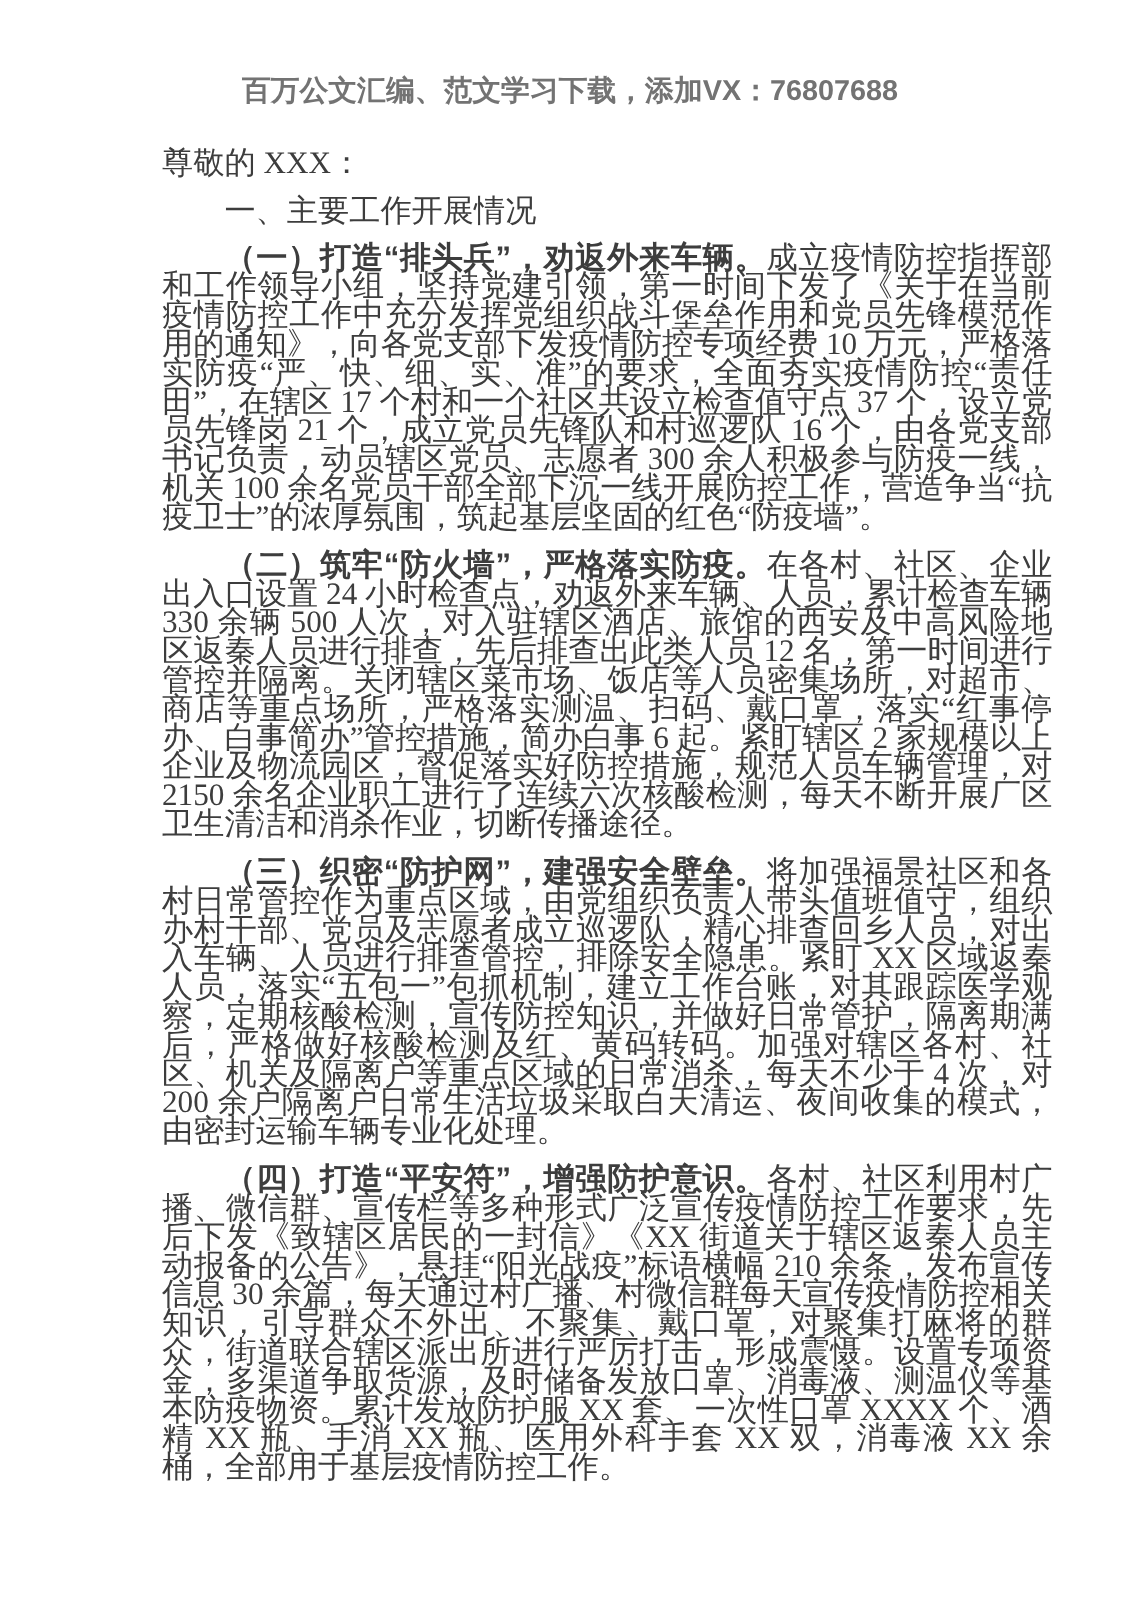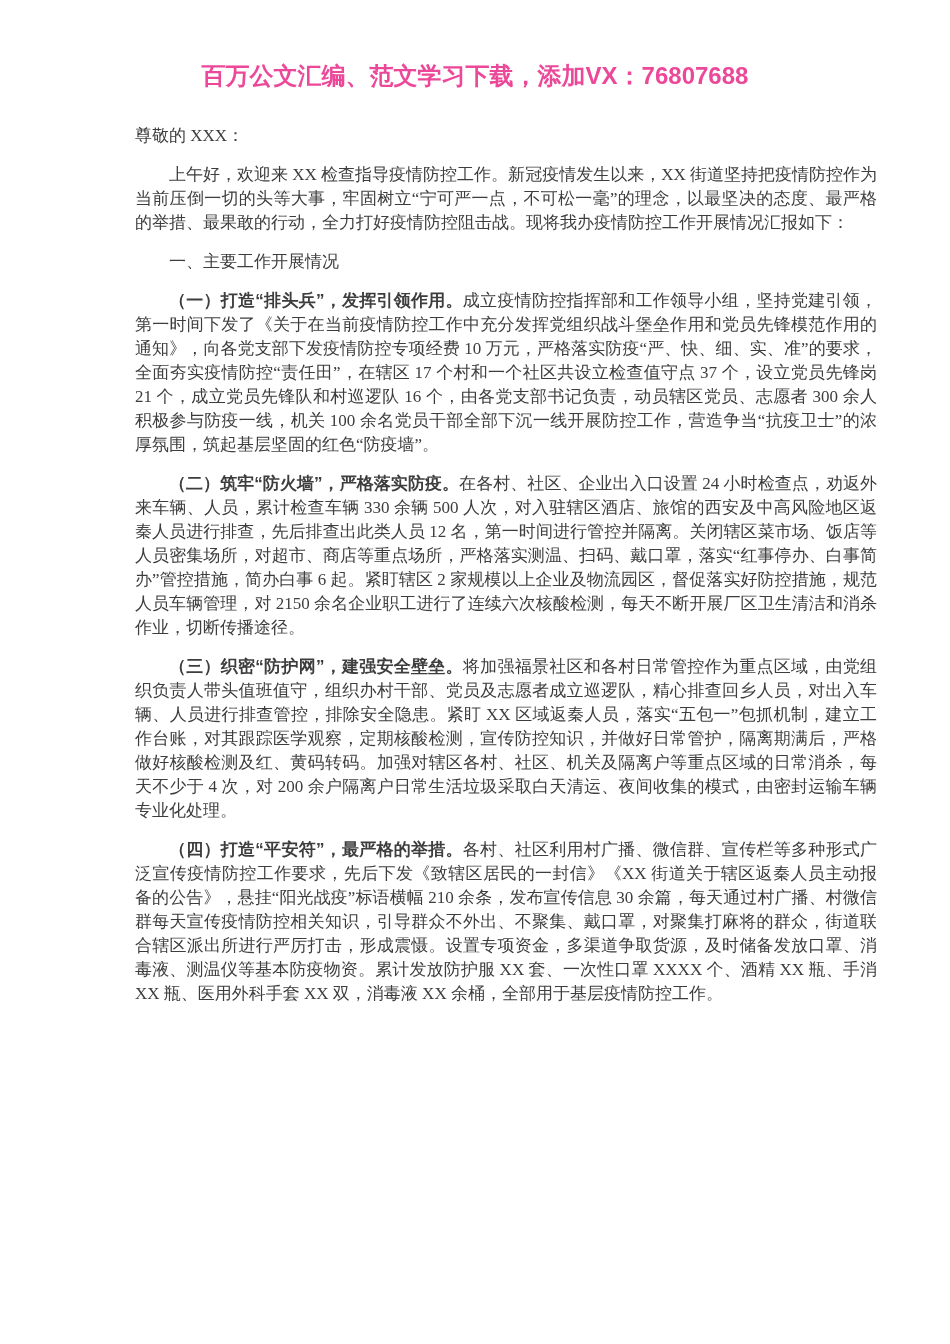--- a/index.html
+++ b/index.html
@@ -14,26 +14,26 @@
     font-family: "Liberation Serif", "DejaVu Serif", serif;
     color: #3d3d3d;
   }
   .promo {
     padding-top: 62px;
     text-align: center;
     font-family: "Liberation Sans", "DejaVu Sans", sans-serif;
     font-weight: 700;
     font-size: 24px;
     line-height: 28px;
-    color: #ec4899;
+    color: #737373;
   }
   .content {
     margin: 34px 73px 0 135px;
     width: 742px;
-    font-size: 17px;
+    font-size: 26px;
     line-height: 24px;
     text-align: justify;
   }
   .salutation {
     margin: 0;
     text-indent: 0;
   }
   .para {
     margin: 15px 0 0 0;
     text-indent: 2em;
@@ -53,26 +53,25 @@
 <div class="page">
 
   <div class="promo">
     <span>百万公文汇编、范文学习下载，添加VX：76807688</span>
   </div>
 
   <div class="content">
 
     <p class="salutation">尊敬的 XXX：</p>
 
-    <p class="para">上午好，欢迎来 XX 检查指导疫情防控工作。新冠疫情发生以来，XX 街道坚持把疫情防控作为当前压倒一切的头等大事，牢固树立“宁可严一点，不可松一毫”的理念，以最坚决的态度、最严格的举措、最果敢的行动，全力打好疫情防控阻击战。现将我办疫情防控工作开展情况汇报如下：</p>
 
     <p class="para heading">一、主要工作开展情况</p>
 
-    <p class="para"><b class="lead">（一）打造“排头兵”，发挥引领作用。</b><span>成立疫情防控指挥部和工作领导小组，坚持党建引领，第一时间下发了《关于在当前疫情防控工作中充分发挥党组织战斗堡垒作用和党员先锋模范作用的通知》，向各党支部下发疫情防控专项经费 10 万元，严格落实防疫“严、快、细、实、准”的要求，全面夯实疫情防控“责任田”，在辖区 17 个村和一个社区共设立检查值守点 37 个，设立党员先锋岗 21 个，成立党员先锋队和村巡逻队 16 个，由各党支部书记负责，动员辖区党员、志愿者 300 余人积极参与防疫一线，机关 100 余名党员干部全部下沉一线开展防控工作，营造争当“抗疫卫士”的浓厚氛围，筑起基层坚固的红色“防疫墙”。</span></p>
+    <p class="para"><b class="lead">（一）打造“排头兵”，劝返外来车辆。</b><span>成立疫情防控指挥部和工作领导小组，坚持党建引领，第一时间下发了《关于在当前疫情防控工作中充分发挥党组织战斗堡垒作用和党员先锋模范作用的通知》，向各党支部下发疫情防控专项经费 10 万元，严格落实防疫“严、快、细、实、准”的要求，全面夯实疫情防控“责任田”，在辖区 17 个村和一个社区共设立检查值守点 37 个，设立党员先锋岗 21 个，成立党员先锋队和村巡逻队 16 个，由各党支部书记负责，动员辖区党员、志愿者 300 余人积极参与防疫一线，机关 100 余名党员干部全部下沉一线开展防控工作，营造争当“抗疫卫士”的浓厚氛围，筑起基层坚固的红色“防疫墙”。</span></p>
 
     <p class="para"><b class="lead">（二）筑牢“防火墙”，严格落实防疫。</b><span>在各村、社区、企业出入口设置 24 小时检查点，劝返外来车辆、人员，累计检查车辆 330 余辆 500 人次，对入驻辖区酒店、旅馆的西安及中高风险地区返秦人员进行排查，先后排查出此类人员 12 名，第一时间进行管控并隔离。关闭辖区菜市场、饭店等人员密集场所，对超市、商店等重点场所，严格落实测温、扫码、戴口罩，落实“红事停办、白事简办”管控措施，简办白事 6 起。紧盯辖区 2 家规模以上企业及物流园区，督促落实好防控措施，规范人员车辆管理，对 2150 余名企业职工进行了连续六次核酸检测，每天不断开展厂区卫生清洁和消杀作业，切断传播途径。</span></p>
 
     <p class="para"><b class="lead">（三）织密“防护网”，建强安全壁垒。</b><span>将加强福景社区和各村日常管控作为重点区域，由党组织负责人带头值班值守，组织办村干部、党员及志愿者成立巡逻队，精心排查回乡人员，对出入车辆、人员进行排查管控，排除安全隐患。紧盯 XX 区域返秦人员，落实“五包一”包抓机制，建立工作台账，对其跟踪医学观察，定期核酸检测，宣传防控知识，并做好日常管护，隔离期满后，严格做好核酸检测及红、黄码转码。加强对辖区各村、社区、机关及隔离户等重点区域的日常消杀，每天不少于 4 次，对 200 余户隔离户日常生活垃圾采取白天清运、夜间收集的模式，由密封运输车辆专业化处理。</span></p>
 
-    <p class="para"><b class="lead">（四）打造“平安符”，最严格的举措。</b><span>各村、社区利用村广播、微信群、宣传栏等多种形式广泛宣传疫情防控工作要求，先后下发《致辖区居民的一封信》《XX 街道关于辖区返秦人员主动报备的公告》，悬挂“阳光战疫”标语横幅 210 余条，发布宣传信息 30 余篇，每天通过村广播、村微信群每天宣传疫情防控相关知识，引导群众不外出、不聚集、戴口罩，对聚集打麻将的群众，街道联合辖区派出所进行严厉打击，形成震慑。设置专项资金，多渠道争取货源，及时储备发放口罩、消毒液、测温仪等基本防疫物资。累计发放防护服 XX 套、一次性口罩 XXXX 个、酒精 XX 瓶、手消 XX 瓶、医用外科手套 XX 双，消毒液 XX 余桶，全部用于基层疫情防控工作。</span></p>
+    <p class="para"><b class="lead">（四）打造“平安符”，增强防护意识。</b><span>各村、社区利用村广播、微信群、宣传栏等多种形式广泛宣传疫情防控工作要求，先后下发《致辖区居民的一封信》《XX 街道关于辖区返秦人员主动报备的公告》，悬挂“阳光战疫”标语横幅 210 余条，发布宣传信息 30 余篇，每天通过村广播、村微信群每天宣传疫情防控相关知识，引导群众不外出、不聚集、戴口罩，对聚集打麻将的群众，街道联合辖区派出所进行严厉打击，形成震慑。设置专项资金，多渠道争取货源，及时储备发放口罩、消毒液、测温仪等基本防疫物资。累计发放防护服 XX 套、一次性口罩 XXXX 个、酒精 XX 瓶、手消 XX 瓶、医用外科手套 XX 双，消毒液 XX 余桶，全部用于基层疫情防控工作。</span></p>
 
   </div>
 </div>
 
 </body></html>

